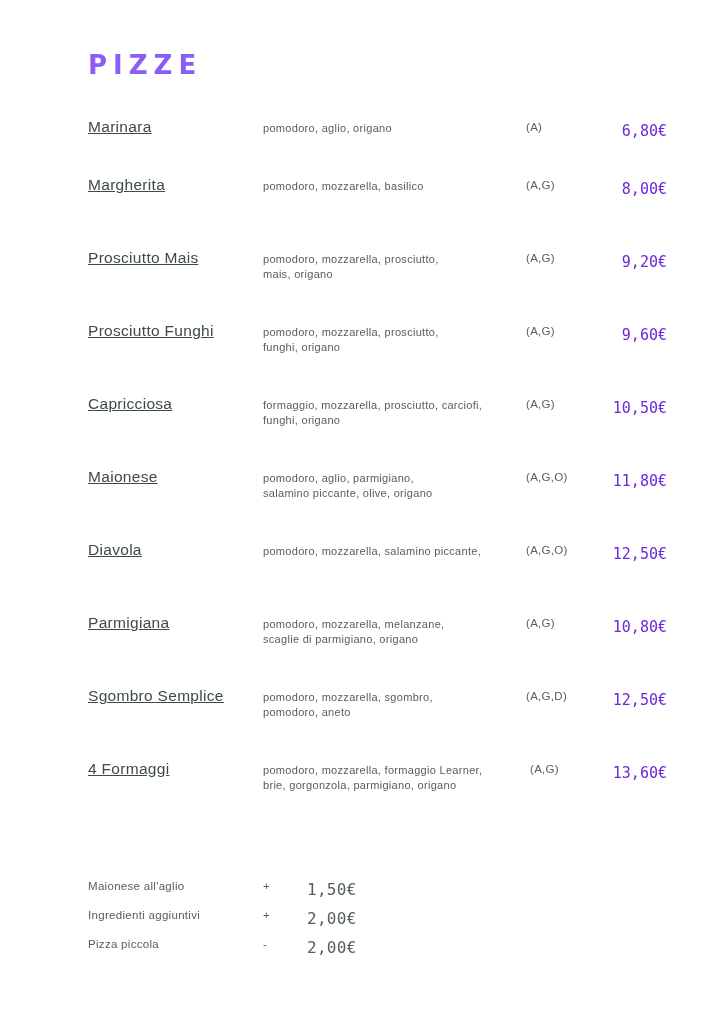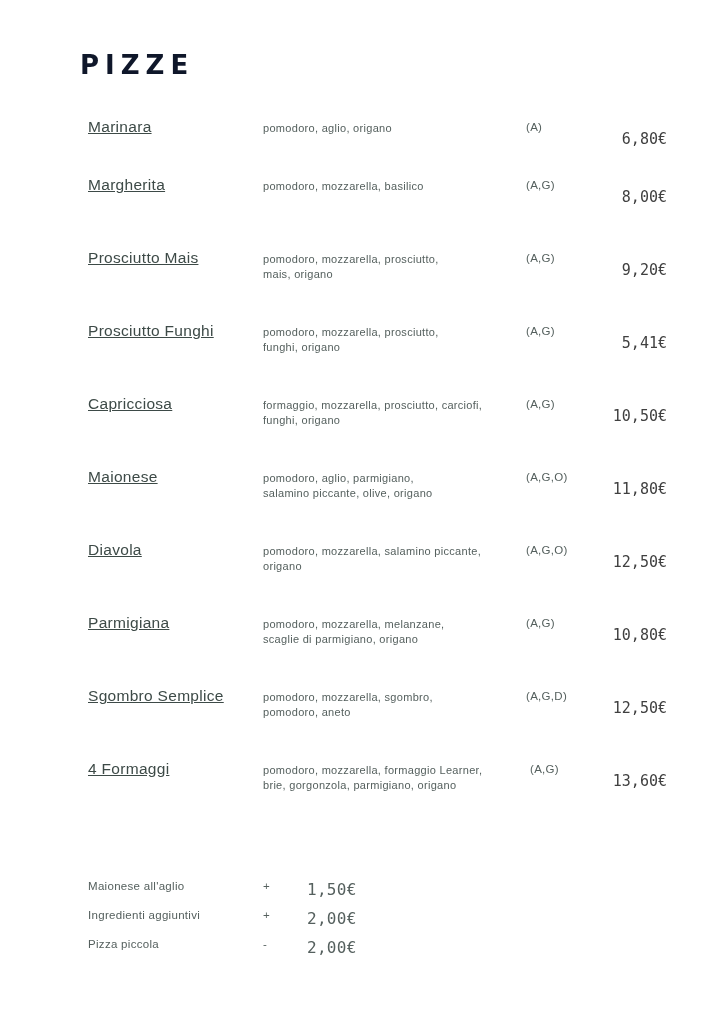--- a/index.html
+++ b/index.html
@@ -1,25 +1,25 @@
 <!DOCTYPE html>
 <html><head>
 <meta charset="utf-8">
 <style>
   html, body { margin:0; padding:0; background:#ffffff; }
   body { width:724px; height:1024px; position:relative; overflow:hidden;
          font-family:"Liberation Sans", "DejaVu Sans", sans-serif; color:#3d4a47; }
-  .title { position:absolute; left:80px; top:50px; font-family:"DejaVu Sans", sans-serif;
-           font-weight:bold; font-size:26px; letter-spacing:6px; color:#0f172a; }
+  .title { position:absolute; left:88px; top:50px; font-family:"DejaVu Sans", sans-serif;
+           font-weight:bold; font-size:26px; letter-spacing:6px; color:#8b5cf6; }
   .item { position:absolute; left:0; width:724px; }
   .name { position:absolute; left:88px; top:0; font-size:15.5px; color:#3d4a47; letter-spacing:0.3px;text-decoration:underline; }
   .desc { position:absolute; left:263px; top:3px; font-size:11px; line-height:15px; color:#55605e; letter-spacing:0.3px; }
   .desc span { display:block; white-space:nowrap; }
   .allergens { position:absolute; left:526px; top:3px; font-size:11.5px; color:#55605e; letter-spacing:0.3px; }
-  .price { position:absolute; right:57px; top:12px; font-family:"DejaVu Sans Mono", monospace; font-size:15px; color:#404040; }
+  .price { position:absolute; right:57px; top:4px; font-family:"DejaVu Sans Mono", monospace; font-size:15px; color:#6d28d9; }
   .extra { position:absolute; left:0; width:724px; font-size:11.5px; color:#55605e; letter-spacing:0.3px; }
   .extra .lbl { position:absolute; left:88px; }
   .extra .sign { position:absolute; left:263px; }
   .extra .amt { position:absolute; left:307px; font-family:"DejaVu Sans Mono", monospace; font-size:16px; }
 </style>
 </head>
 <body>
 
 <div class="title">PIZZE</div>
 
@@ -49,21 +49,21 @@
       <div class="allergens" style="left: 526px;">(A,G)</div>
       <div class="price">9,20€</div>
     </div>
     <div class="item" style="top: 322px;">
       <div class="name">Prosciutto Funghi</div>
       <div class="desc">
         <span>pomodoro, mozzarella, prosciutto,</span>
         <span>funghi, origano</span>
       </div>
       <div class="allergens" style="left: 526px;">(A,G)</div>
-      <div class="price">5,41€</div>
+      <div class="price">9,60€</div>
     </div>
     <div class="item" style="top: 395px;">
       <div class="name">Capricciosa</div>
       <div class="desc">
         <span>formaggio, mozzarella, prosciutto, carciofi,</span>
         <span>funghi, origano</span>
       </div>
       <div class="allergens" style="left: 526px;">(A,G)</div>
       <div class="price">10,50€</div>
     </div>
@@ -73,21 +73,20 @@
         <span>pomodoro, aglio, parmigiano,</span>
         <span>salamino piccante, olive, origano</span>
       </div>
       <div class="allergens" style="left: 526px;">(A,G,O)</div>
       <div class="price">11,80€</div>
     </div>
     <div class="item" style="top: 541px;">
       <div class="name">Diavola</div>
       <div class="desc">
         <span>pomodoro, mozzarella, salamino piccante,</span>
-        <span>origano</span>
       </div>
       <div class="allergens" style="left: 526px;">(A,G,O)</div>
       <div class="price">12,50€</div>
     </div>
     <div class="item" style="top: 614px;">
       <div class="name">Parmigiana</div>
       <div class="desc">
         <span>pomodoro, mozzarella, melanzane,</span>
         <span>scaglie di parmigiano, origano</span>
       </div>

